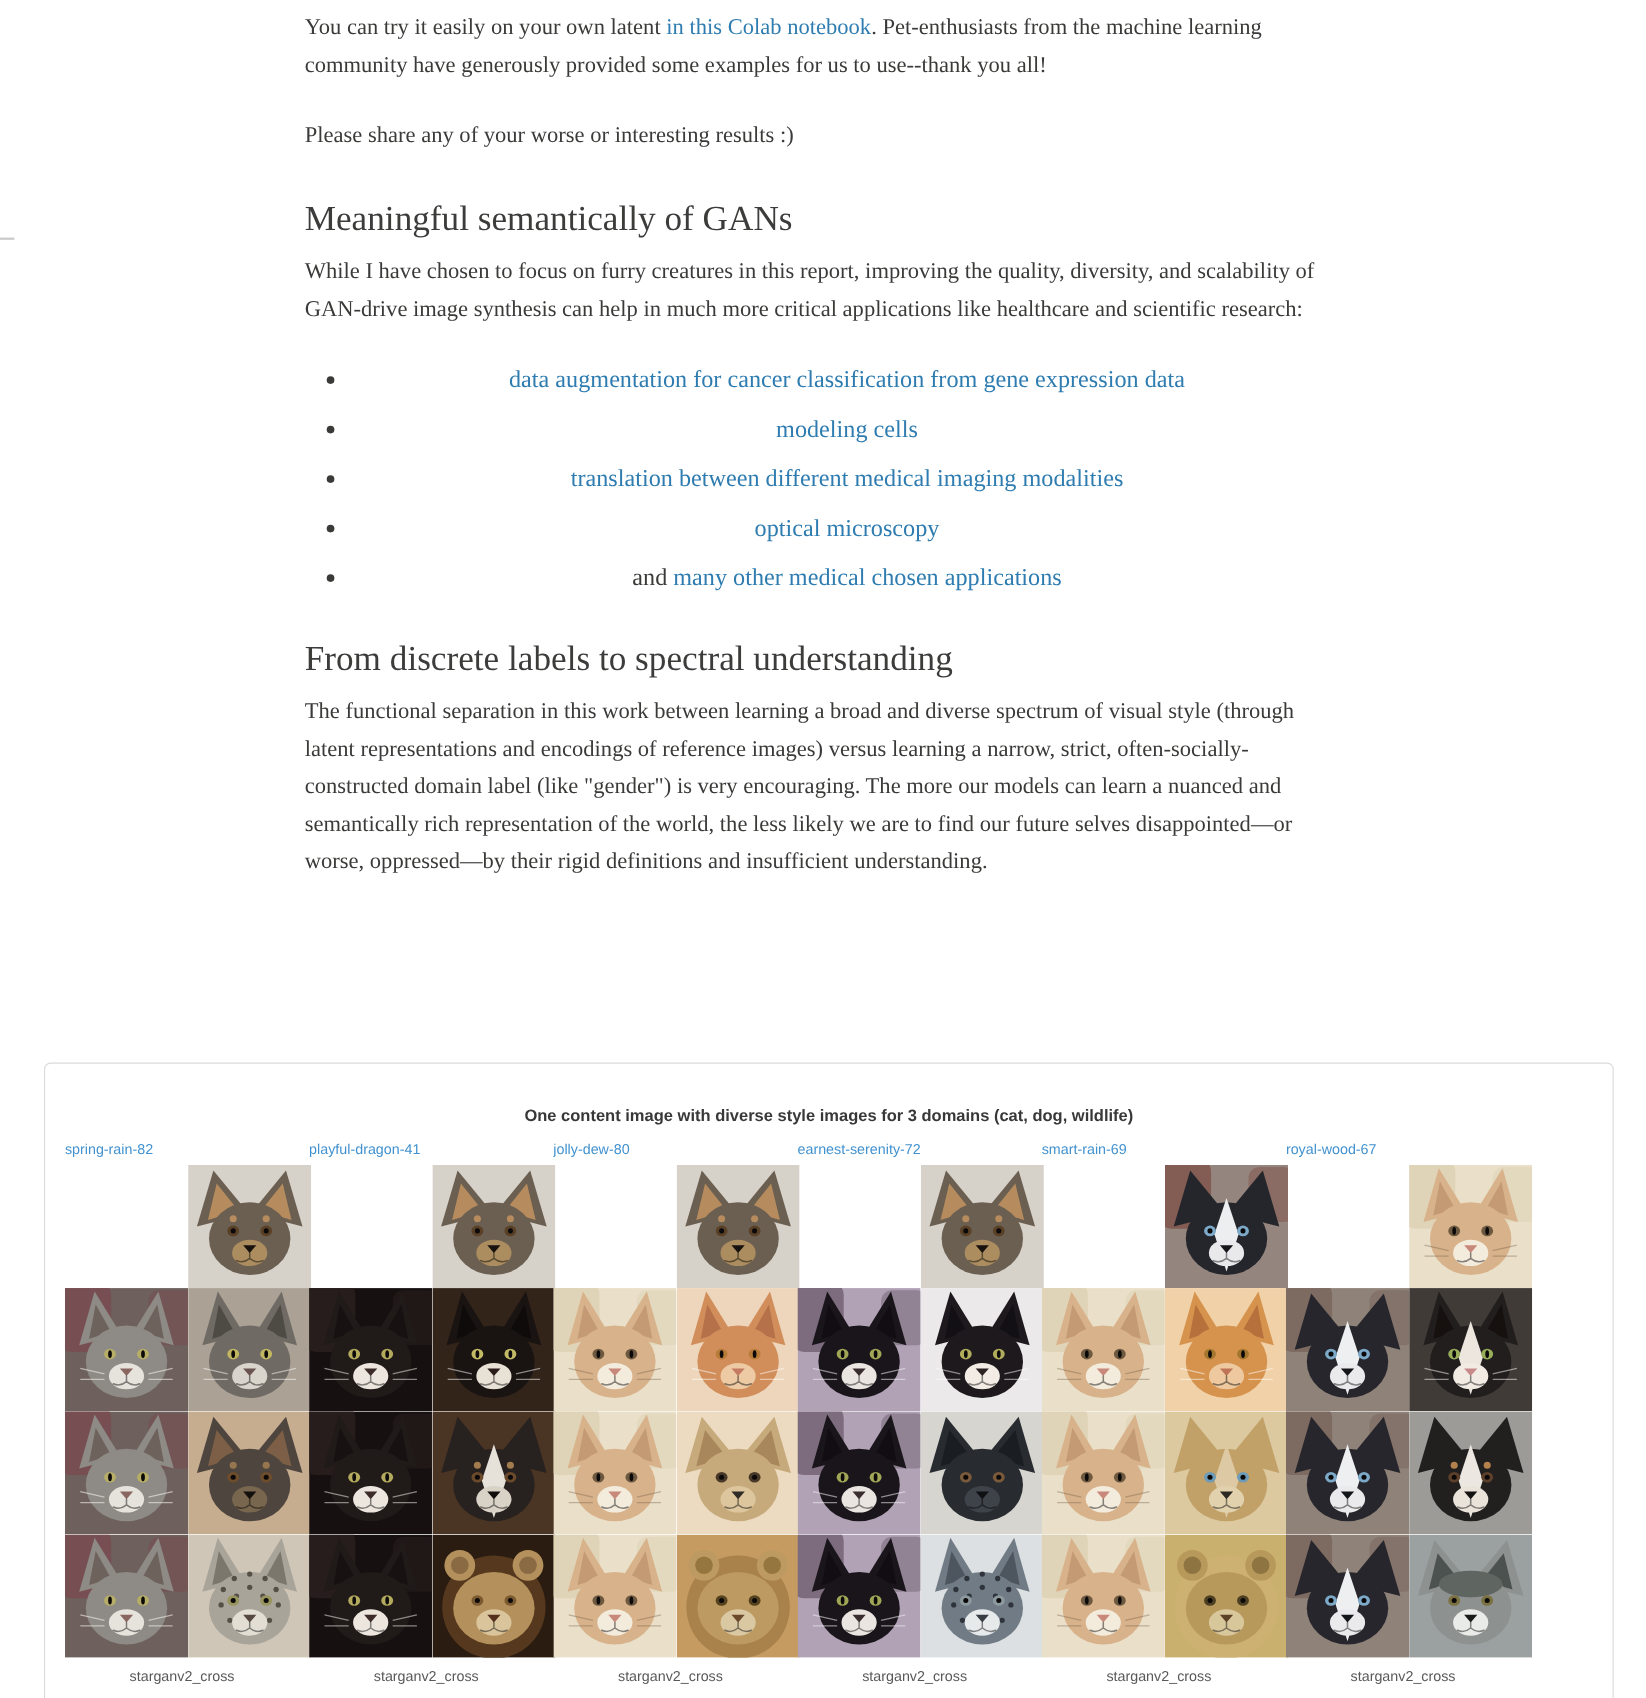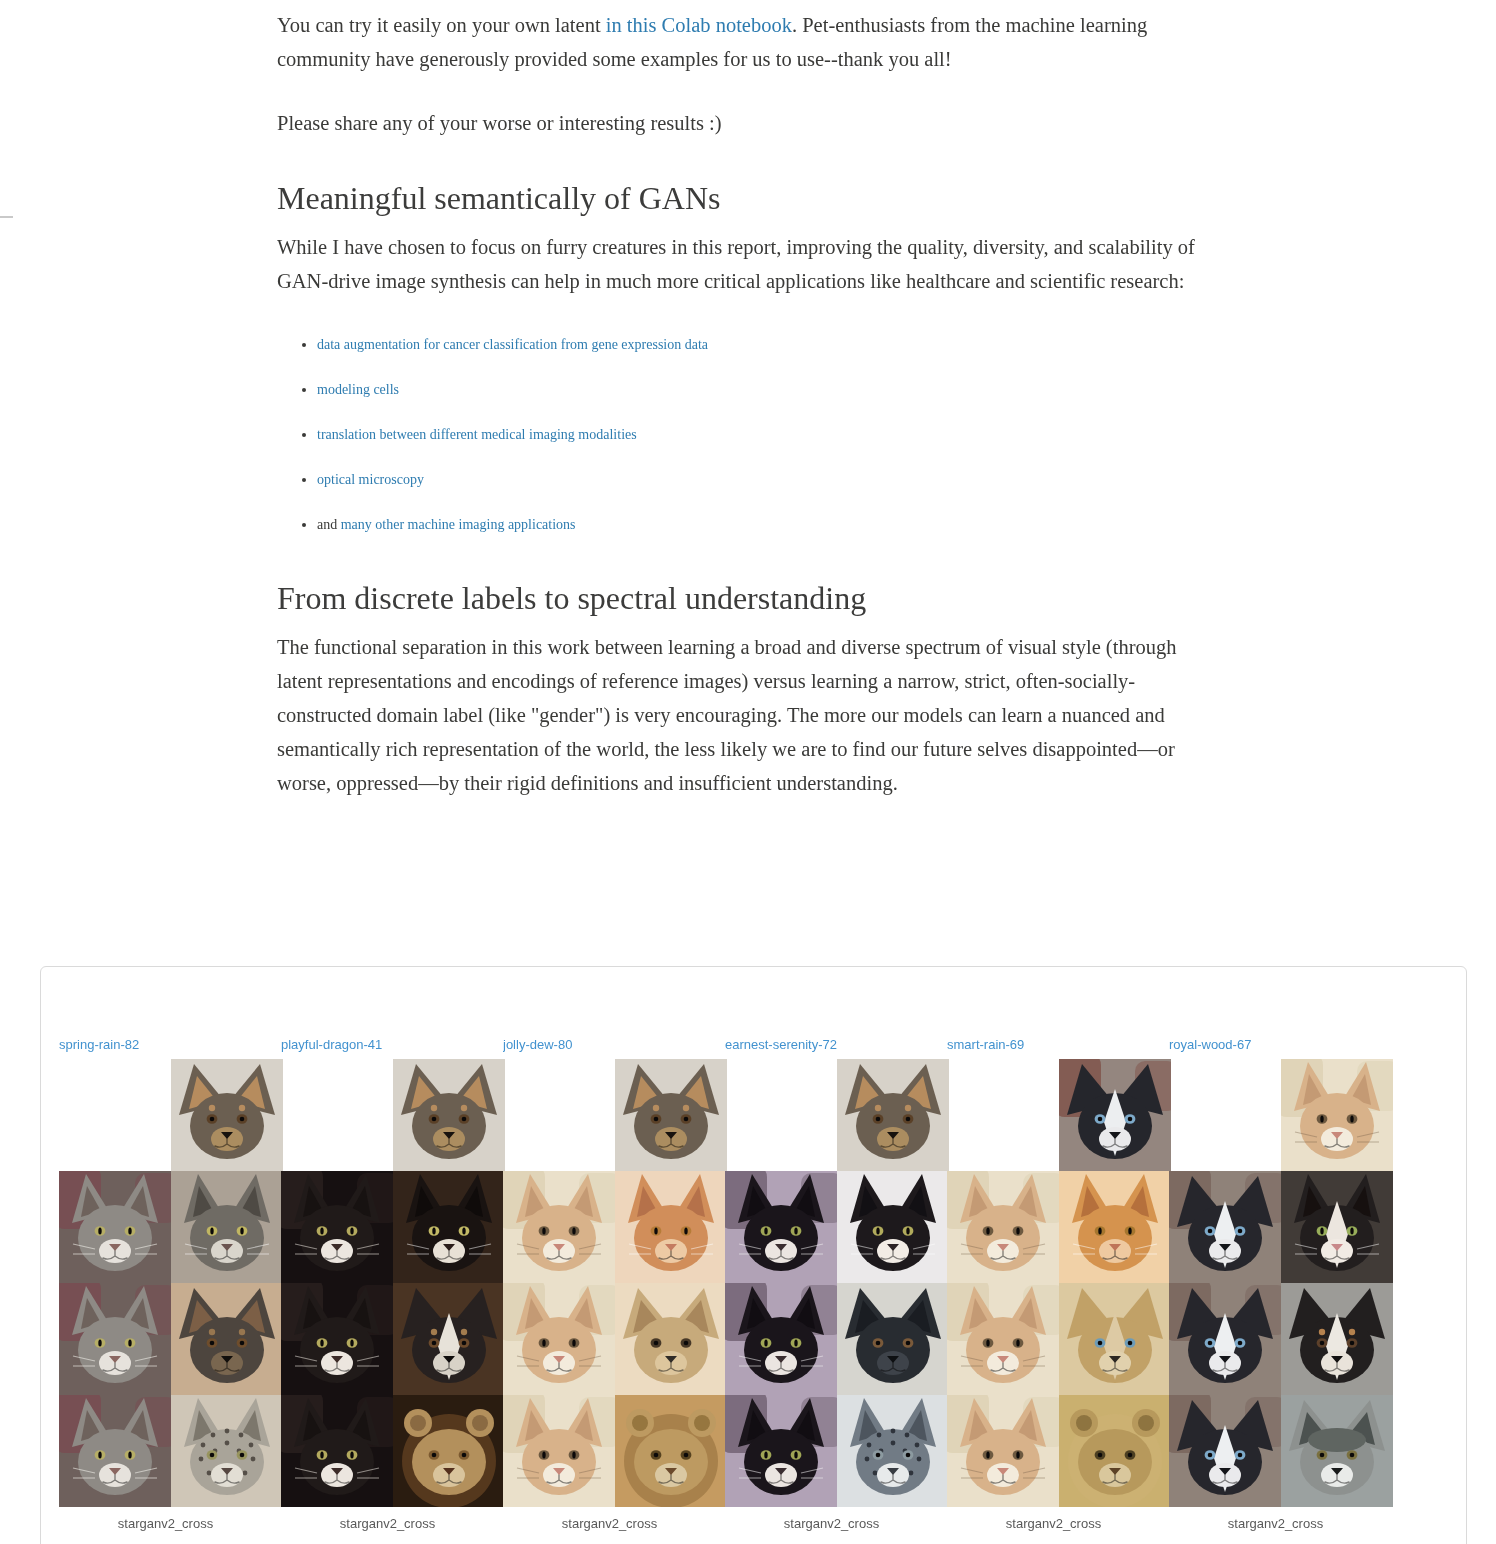--- a/index.html
+++ b/index.html
@@ -17,21 +17,21 @@
   .edge-tick { position:absolute; left:0; top:216px; width:13px; height:2px; background:#c9c9c9; }
 
   .article { position:absolute; left:277px; top:8px; width:946px; }
   .body-para { font-size:20.5px; line-height:34px; margin:0 0 30px 0; }
   .section-heading {
     font-size:32px; line-height:40px; font-weight:400;
     color:#3c3c3b; margin:38px 0 12px 0;
   }
   .section-heading.second { margin-top:36px; }
   .app-list { margin:30px 0 24px 0; padding-left:40px; list-style:disc; }
-  .app-list li { font-size:14px; line-height:34px; margin-bottom:11px; }
+  .app-list li { font-size:22px; line-height:34px; margin-bottom:11px;text-align:center; }
 
   .media-panel {
     position:absolute; left:40px; top:966px;
     width:1427px; height:600px;
     border:1px solid #dadada; border-radius:6px;
     background:#ffffff;
   }
   .panel-title {
     font-family:"Liberation Sans", sans-serif;
     font-size:15px; font-weight:700; color:#383838;
@@ -56,28 +56,29 @@
   <p class="body-para">Please share any of your worse or interesting results :)</p>
 
   <h2 class="section-heading">Meaningful semantically of GANs</h2>
   <p class="body-para">While I have chosen to focus on furry creatures in this report, improving the quality, diversity, and scalability of GAN-drive image synthesis can help in much more critical applications like healthcare and scientific research:</p>
 
   <ul class="app-list">
     <li><a>data augmentation for cancer classification from gene expression data</a></li>
     <li><a>modeling cells</a></li>
     <li><a>translation between different medical imaging modalities</a></li>
     <li><a>optical microscopy</a></li>
-    <li><span>and </span><a>many other machine imaging applications</a></li>
+    <li><span>and </span><a>many other medical chosen applications</a></li>
   </ul>
 
   <h2 class="section-heading second">From discrete labels to spectral understanding</h2>
   <p class="body-para">The functional separation in this work between learning a broad and diverse spectrum of visual style (through latent representations and encodings of reference images) versus learning a narrow, strict, often-socially-constructed domain label (like "gender") is very encouraging. The more our models can learn a nuanced and semantically rich representation of the world, the less likely we are to find our future selves disappointed—or worse, oppressed—by their rigid definitions and insufficient understanding.</p>
 </main>
 
 <section class="media-panel">
+  <div class="panel-title">One content image with diverse style images for 3 domains (cat, dog, wildlife)</div>
   <div class="panel-columns">
   <div class="panel-col">
     <a class="run-name" style="color: rgb(66, 146, 207);">spring-rain-82</a>
     <div class="col-grid">
           <div class="cell"></div>
           <div class="cell">
             <svg viewBox="0 0 112 112" width="112" height="112" xmlns="http://www.w3.org/2000/svg">
               <rect width="112" height="112" fill="#d7d2c9"></rect>
               <polygon points="8,56 23,5 55,44" fill="#6b5f51"></polygon>
               <polygon points="104,56 89,5 57,44" fill="#6b5f51"></polygon>

